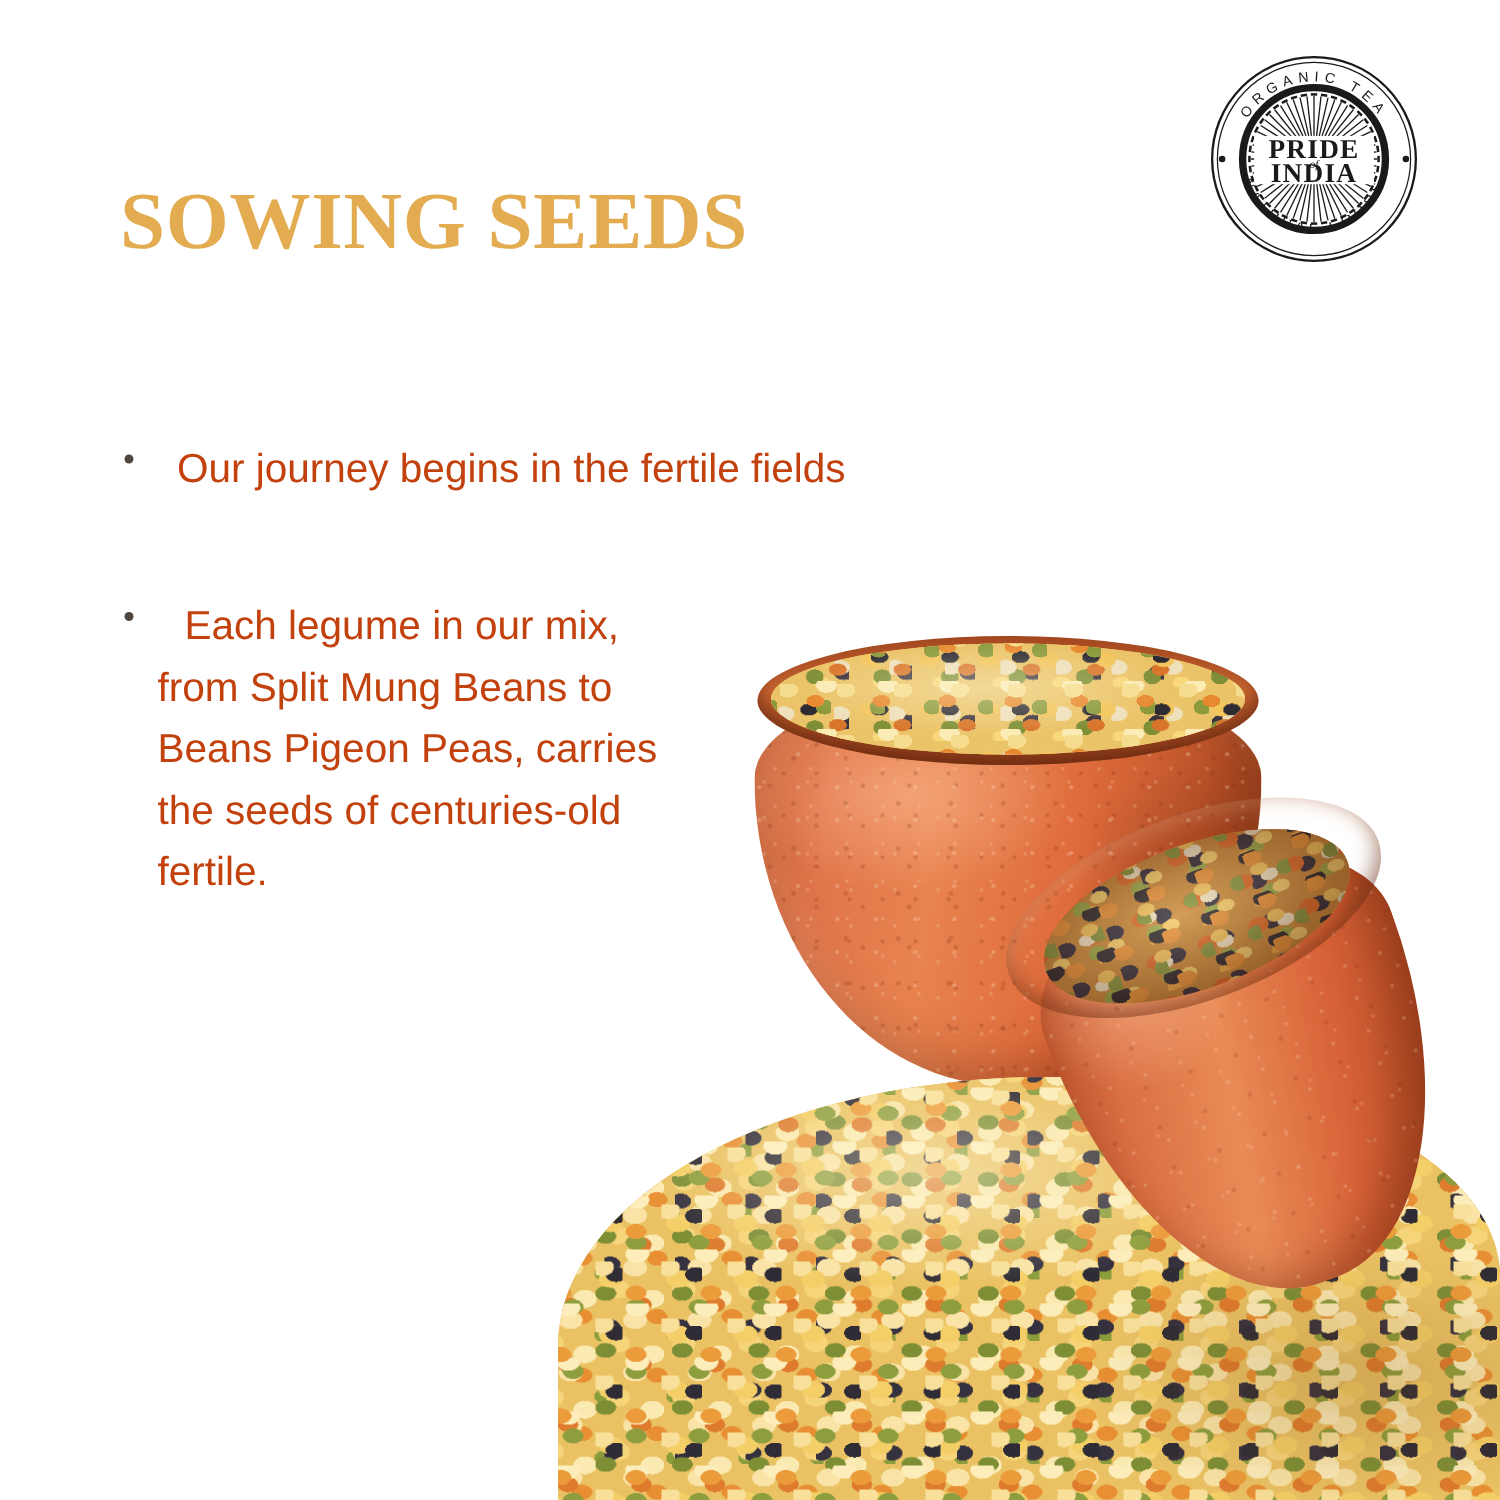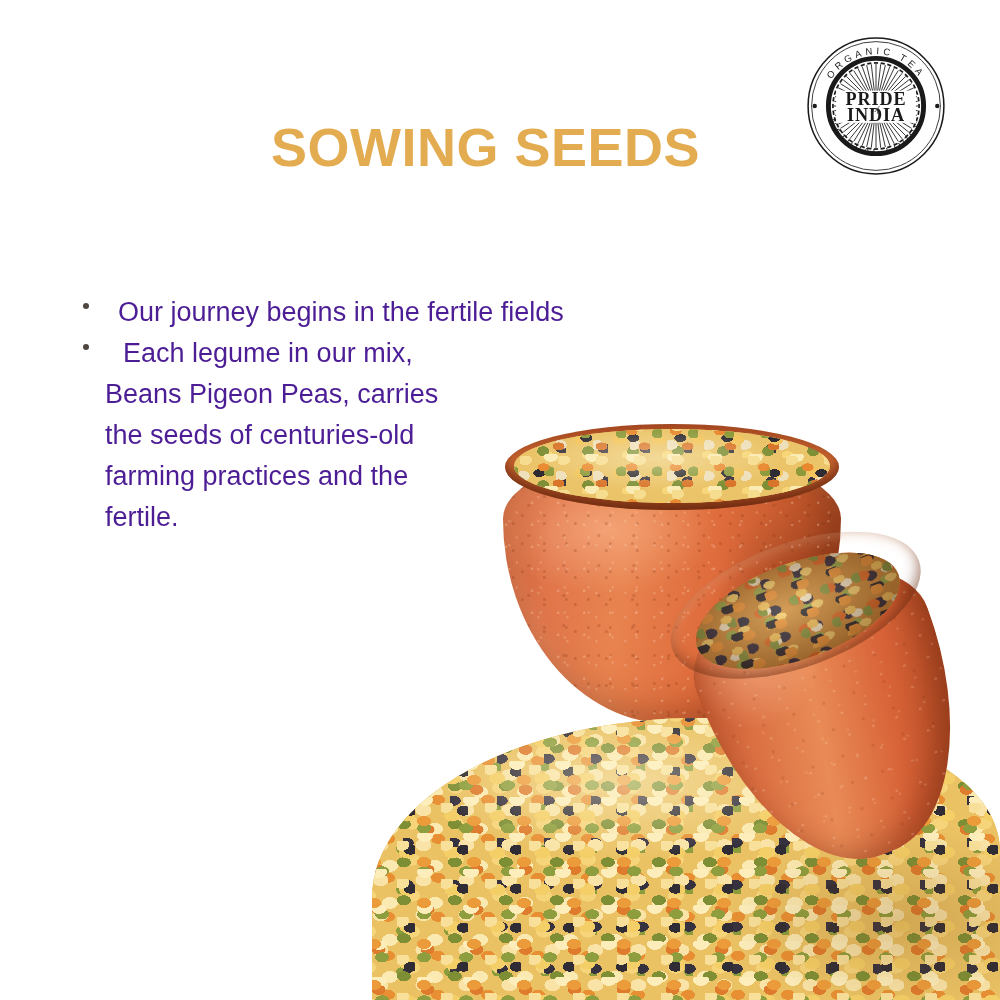--- a/index.html
+++ b/index.html
@@ -14,52 +14,51 @@
 
   
   .logo-wrap{position:absolute;left:806px;top:36px;width:140px;height:140px;}
   .logo-wrap svg{display:block;width:140px;height:140px;}
 
   
   .headline{position:absolute;left:80px;top:118px;width:620px;}
   .hl-line1{
     font-size:54px;line-height:58px;font-weight:bold;
     letter-spacing:0.5px;color:#E3AC51;
-    font-family:Liberation Sans, sans-serif;
+    font-family:Liberation Serif, serif;
     white-space:nowrap;
-    text-align:right;
   }
   .hl-line2{
     font-size:54px;line-height:60px;font-weight:normal;
     letter-spacing:0.5px;color:#6B6560;
     font-family:"Liberation Sans", sans-serif;
     white-space:nowrap;
     margin-top:4px;
   }
 
   
   .bullets{position:absolute;left:80px;top:292px;width:640px;z-index:6;}
   .bullet{position:relative;}
   .bullet .dot{
     position:absolute;left:3px;top:11px;
     width:6px;height:6px;border-radius:50%;
     background:#4E463F;
   }
   .bullet .btext{
-    color:#4c1d95;
+    color:#c2410c;
     font-size:27px;
     line-height:41px;
     font-family:"Liberation Sans", sans-serif;
     white-space:pre-line;
   }
   .bullet-1{margin-bottom:0;}
   .bullet-1 .btext{padding-left:38px;text-indent:0;}
   .bullet-1 .btext .l2{display:block;padding-left:8px;}
 
-  .bullet-2{}
+  .bullet-2{margin-top:64px;}
   .bullet-2 .btext{padding-left:25px;}
   .bullet-2 .btext .first{display:block;padding-left:18px;}
   .bullet-2 .btext .cont{display:block;}
 
   
   .photo{position:absolute;left:0;top:0;width:1000px;height:1000px;z-index:2;pointer-events:none;}
 
   
   .bowl-a{
     position:absolute;left:503px;top:424px;width:338px;height:300px;
@@ -360,21 +359,21 @@
 
   <div class="bullets">
 
     <div class="bullet bullet-1">
       <span class="dot"></span>
       <div class="btext"><span class="l1">Our journey begins in the fertile fields</span></div>
     </div>
 
     <div class="bullet bullet-2">
       <span class="dot"></span>
-      <div class="btext"><span class="first"> Each legume in our mix,</span><span class="cont">Beans Pigeon Peas, carries</span><span class="cont">the seeds of centuries-old</span><span class="cont">farming practices and the</span><span class="cont">fertile.</span></div>
+      <div class="btext"><span class="first"> Each legume in our mix,</span><span class="cont">from Split Mung Beans to</span><span class="cont">Beans Pigeon Peas, carries</span><span class="cont">the seeds of centuries-old</span><span class="cont">fertile.</span></div>
     </div>
 
   </div>
 
   <div class="photo">
 
     <div class="pile-shadow"></div>
 
     <div class="bowl-a">
       <div class="body"></div>

